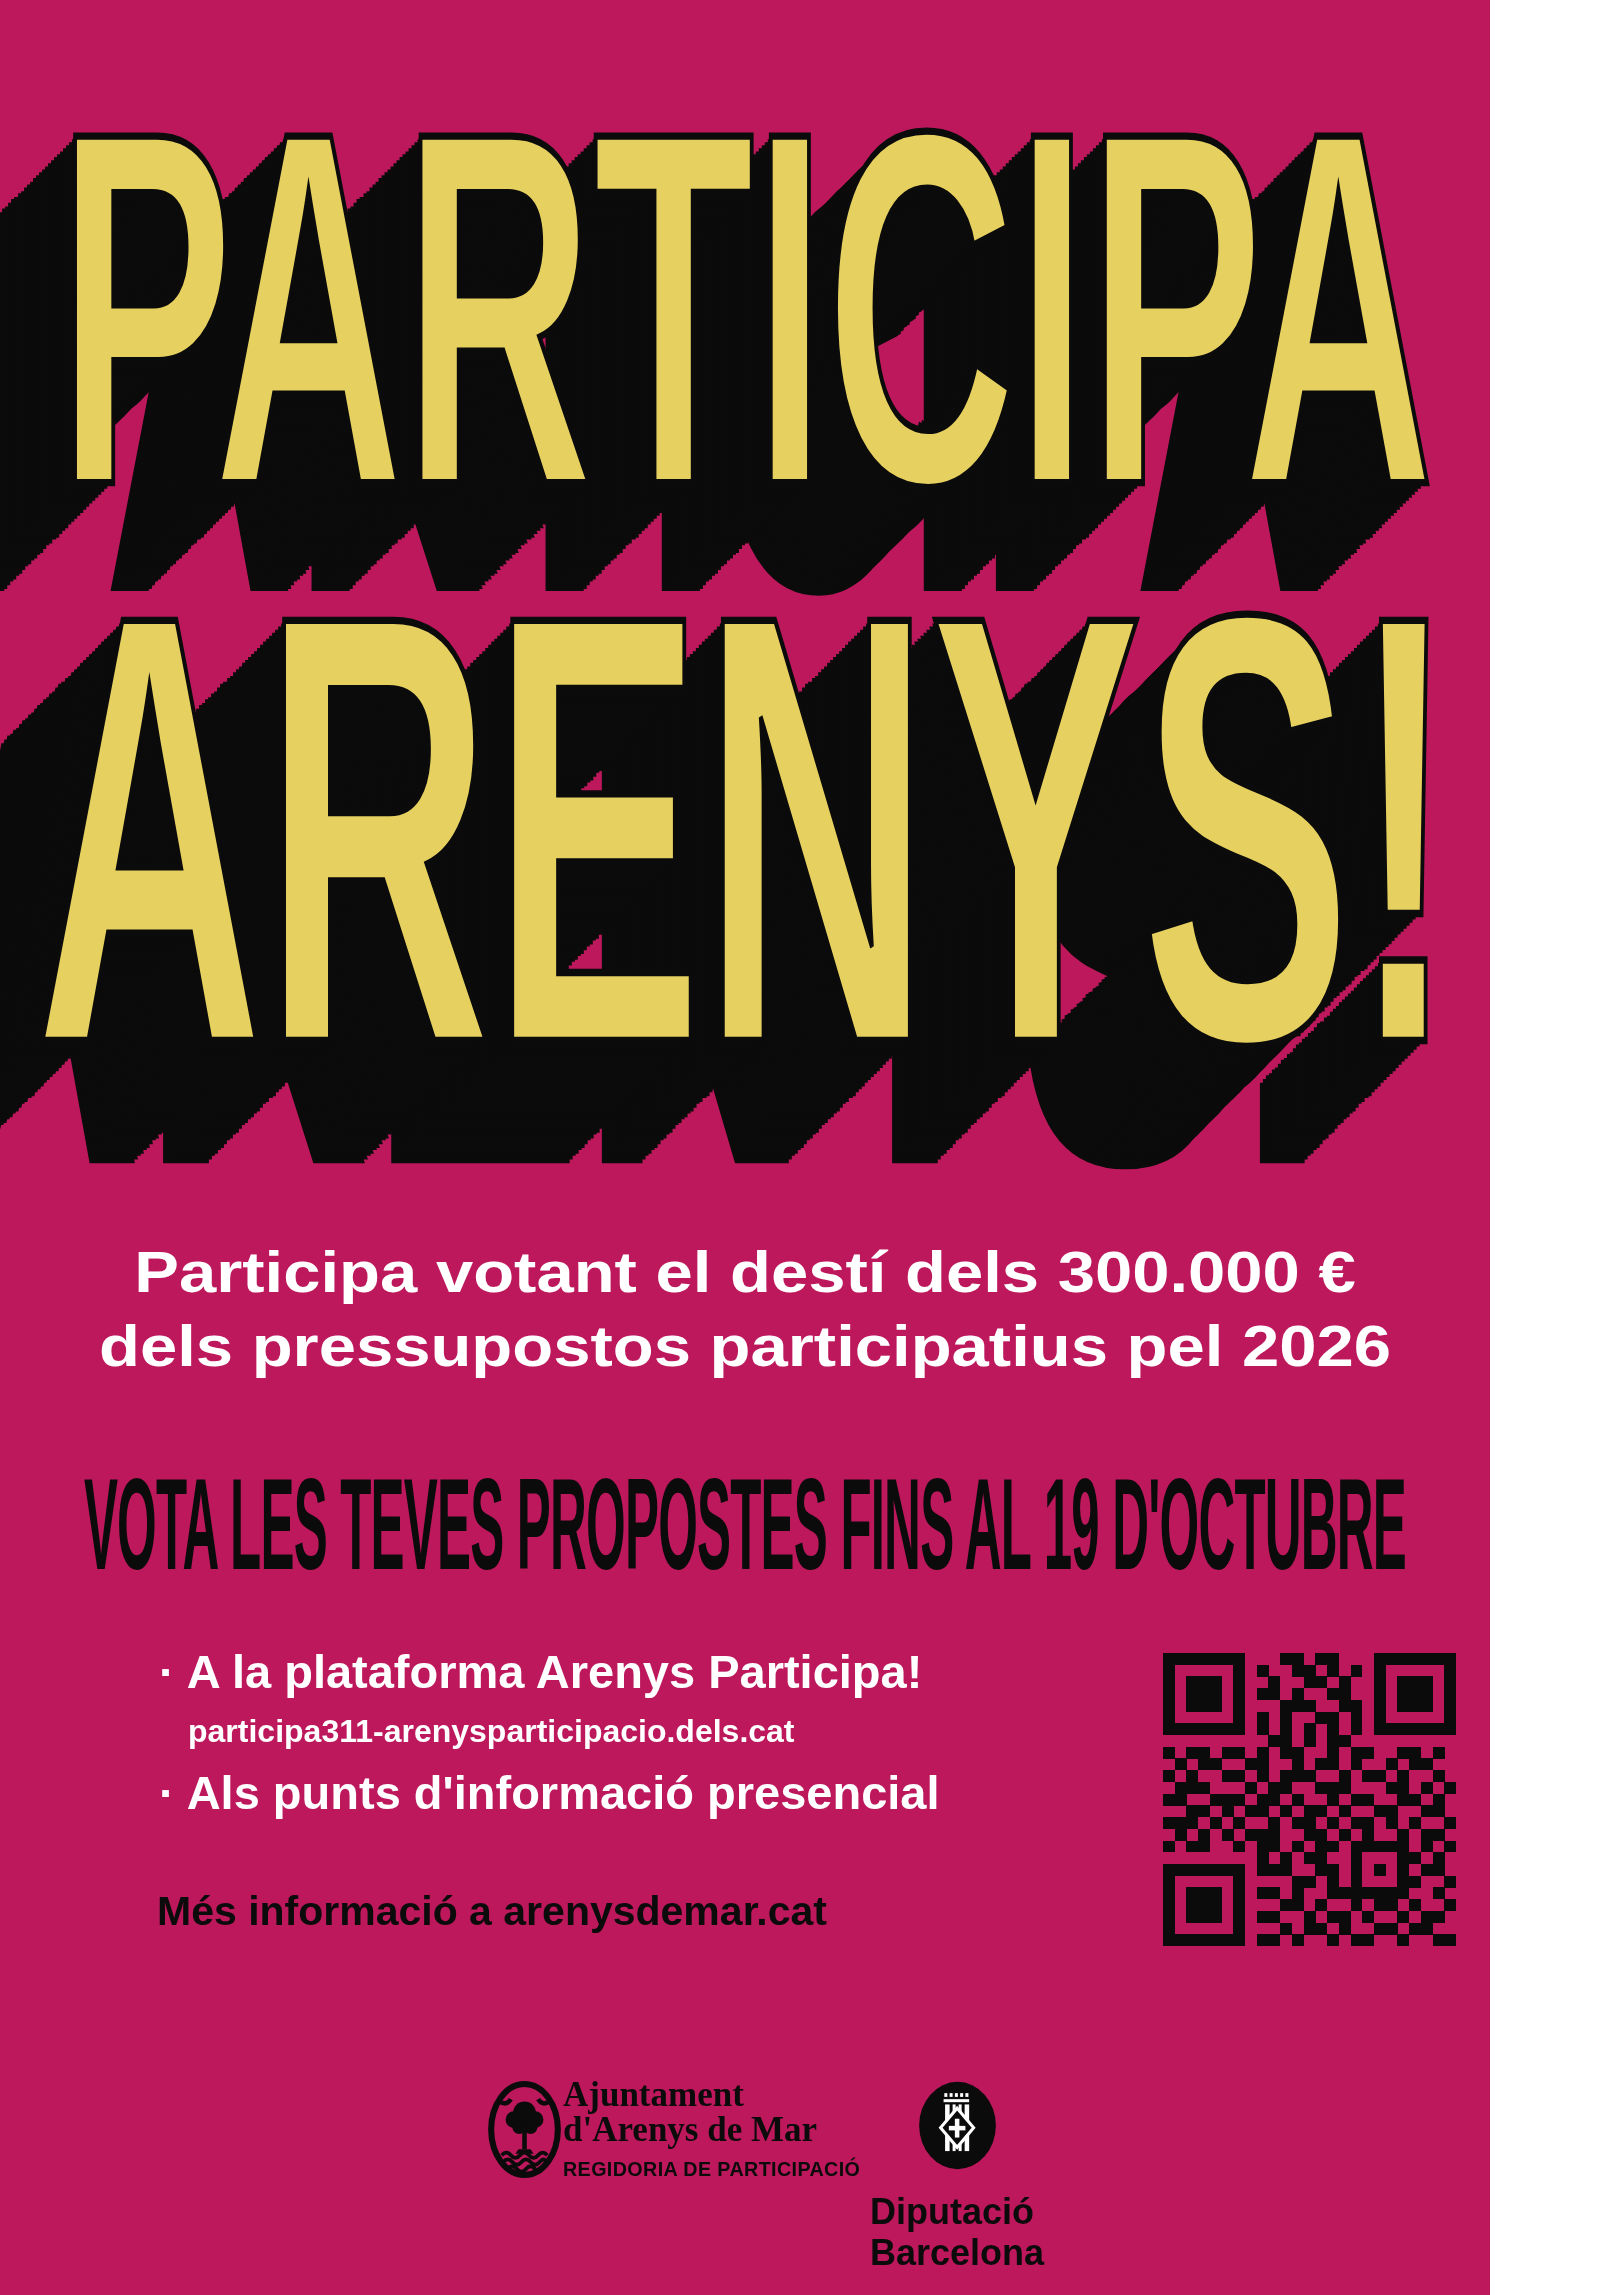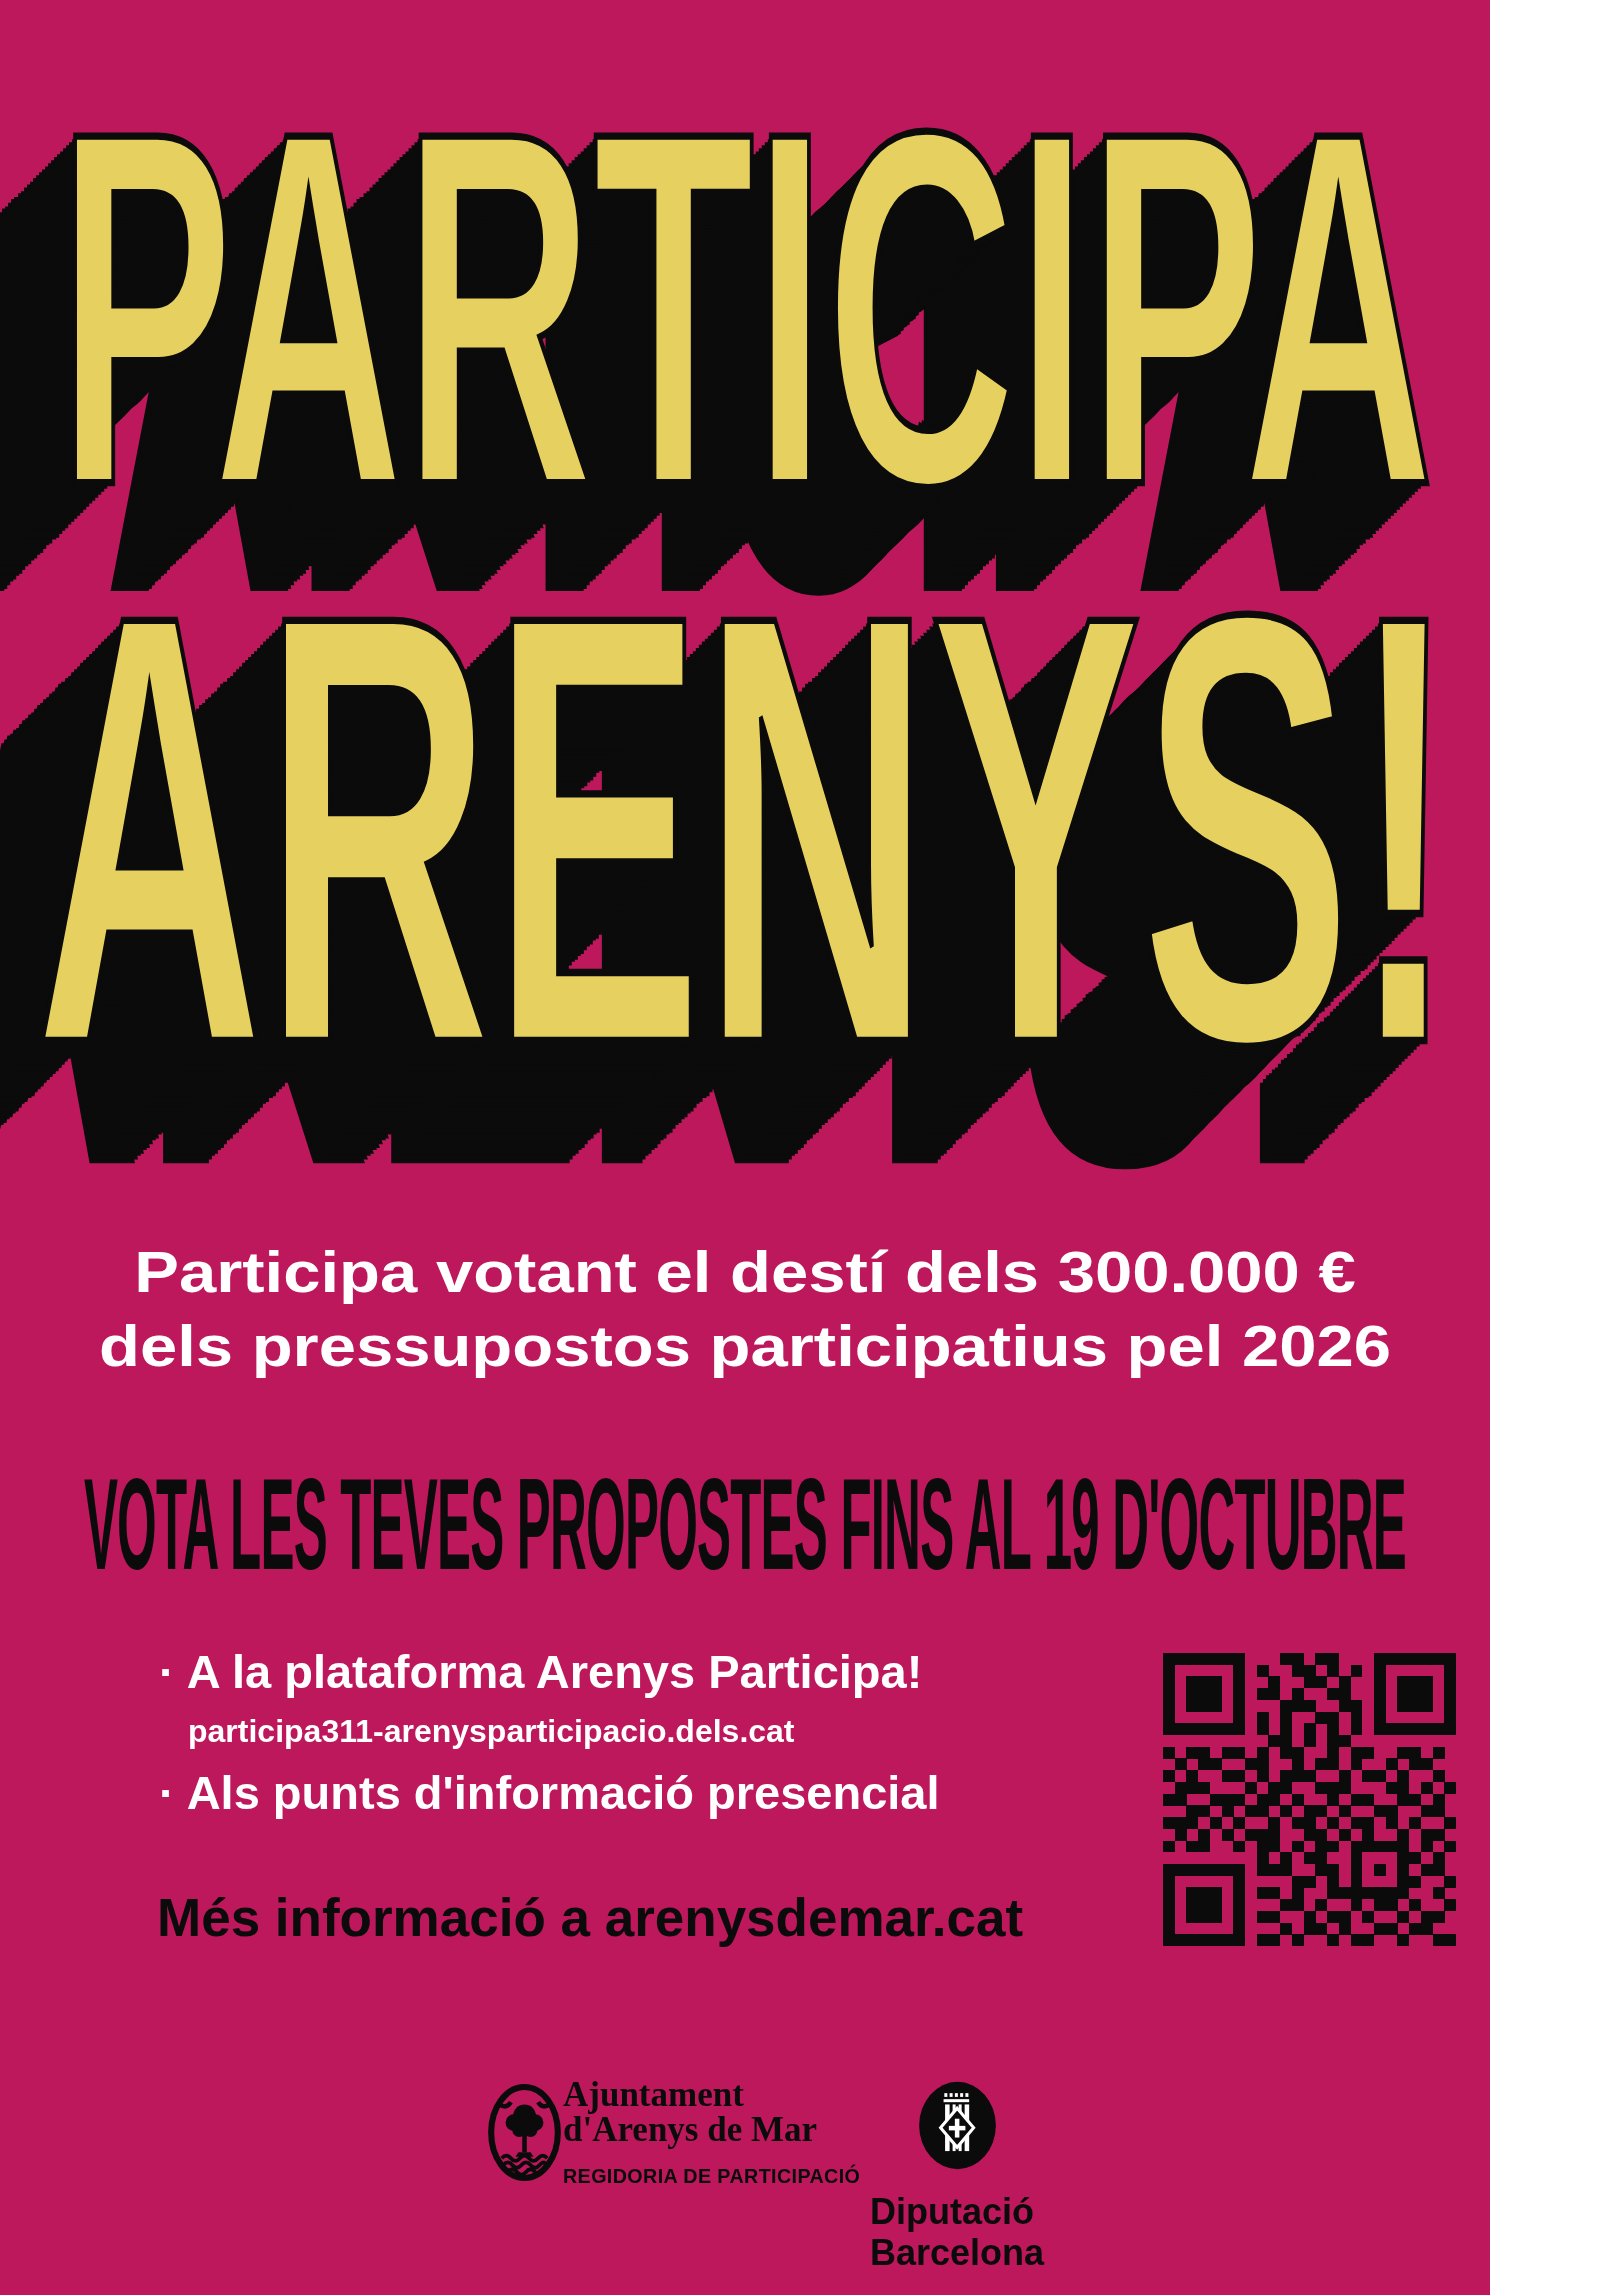--- a/index.html
+++ b/index.html
@@ -35,31 +35,31 @@
     transform:scaleY(2.55); transform-origin:50% 0;
   }
   
   .channels{ position:absolute; left:159px; top:1644px; width:991px; color:#ffffff; }
   .bullet-line{ font-size:47px; font-weight:bold; line-height:1.2; white-space:nowrap; }
   .bullet-line .dot{ margin-right:12px; }
   .url{ font-size:32px; font-weight:bold; line-height:1.2; margin-top:11.3px; margin-left:29px; white-space:nowrap; }
   .bullet-2{ margin-top:15px; }
   .mes{
     position:absolute; left:157px; top:1889px;
-    color:#0b0b0b; font-weight:bold; font-size:53px; line-height:1.1; white-space:nowrap;
+    color:#0b0b0b; font-weight:bold; font-size:41px; line-height:1.1; white-space:nowrap;
   }
   
   .qr{ position:absolute; left:1163px; top:1653px; }
   
   .footer-group{ position:absolute; display:flex; align-items:center; }
   .aj-group{ left:488px; top:2077px; gap:2px; }
   .dip-group{ left:870px; top:2081px; gap:21px;flex-direction:column; }
   .aj-text{ color:#0b0b0b; }
   .aj-name{ font-family:"Liberation Serif", serif; font-size:35px; line-height:1.0; font-weight:600; }
-  .aj-dept{ font-size:19.7px; font-weight:bold; letter-spacing:0.4px; margin-top:18px;text-align:right; }
+  .aj-dept{ font-size:19.7px; font-weight:bold; letter-spacing:0.4px; margin-top:11px;text-align:right; }
   .dip-text{ color:#0b0b0b; font-weight:bold; font-size:36px; line-height:1.15; }
   
   .credit{
     position:absolute; left:1552px; top:2268px;
     transform:rotate(-90deg); transform-origin:0 0;
     color:#0b0b0b; font-weight:bold; font-size:17.4px; white-space:nowrap;
   }
 </style>
 </head>
 <body>

